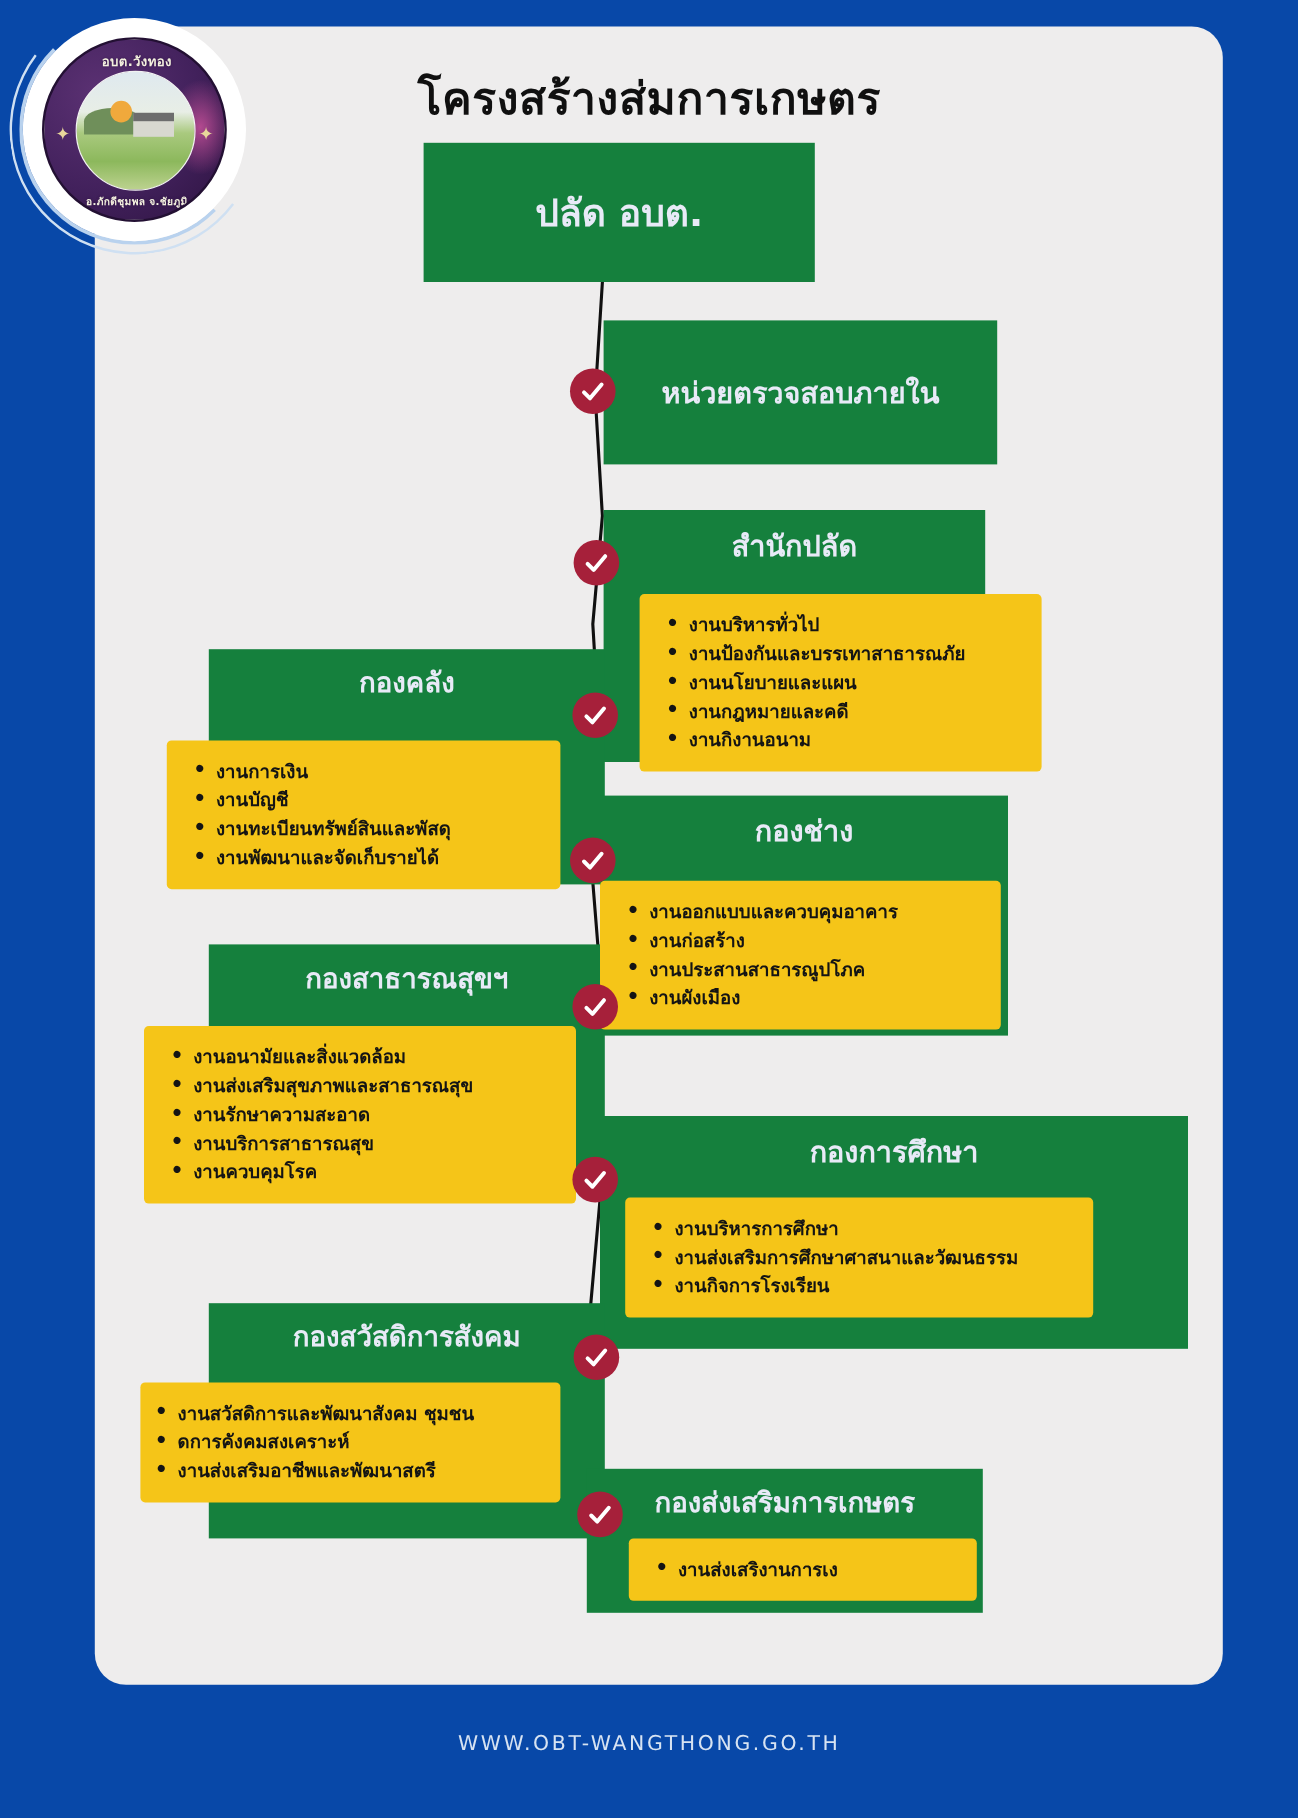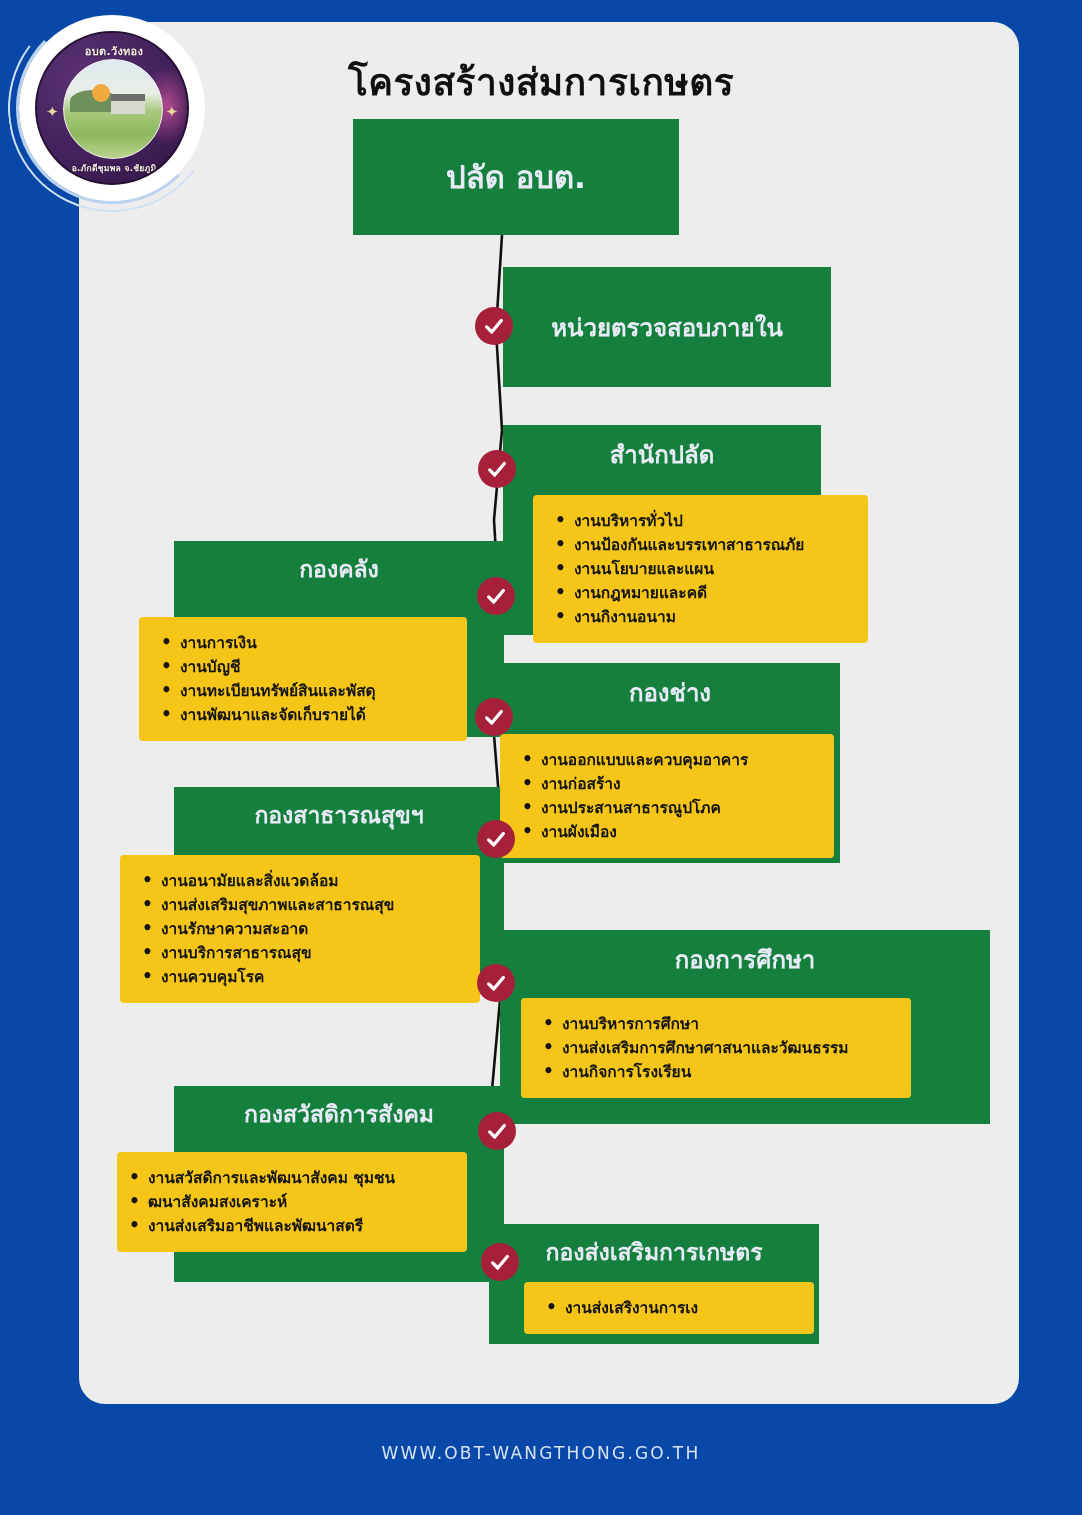--- a/index.html
+++ b/index.html
@@ -238,21 +238,21 @@
     </div>
     <div class="badge" style="left: 477px; top: 964px;">
       <svg viewBox="0 0 24 24" aria-hidden="true">
         <path d="M4 13 L9.5 18.5 L20 6" fill="none" stroke="#fff" stroke-width="3.6" stroke-linecap="round" stroke-linejoin="round"></path>
       </svg>
     </div>
     <div class="node hdr" style="left: 174px; top: 1086px; width: 330px; height: 196px; font-size: 23px;">กองสวัสดิการสังคม</div>
     <div class="bullets" style="left: 117px; top: 1152px; min-width: 350px; padding-left: 12px;">
       <ul>
         <li>งานสวัสดิการและพัฒนาสังคม ชุมชน</li>
-        <li>ฒนาสังคมสงเคราะห์</li>
+        <li>ดการคังคมสงเคราะห์</li>
         <li>งานส่งเสริมอาชีพและพัฒนาสตรี</li>
       </ul>
     </div>
     <div class="badge" style="left: 478px; top: 1112px;">
       <svg viewBox="0 0 24 24" aria-hidden="true">
         <path d="M4 13 L9.5 18.5 L20 6" fill="none" stroke="#fff" stroke-width="3.6" stroke-linecap="round" stroke-linejoin="round"></path>
       </svg>
     </div>
     <div class="node hdr" style="left: 489px; top: 1224px; width: 330px; height: 120px; font-size: 23px;">กองส่งเสริมการเกษตร</div>
     <div class="bullets" style="left: 524px; top: 1282px; min-width: 290px;">

